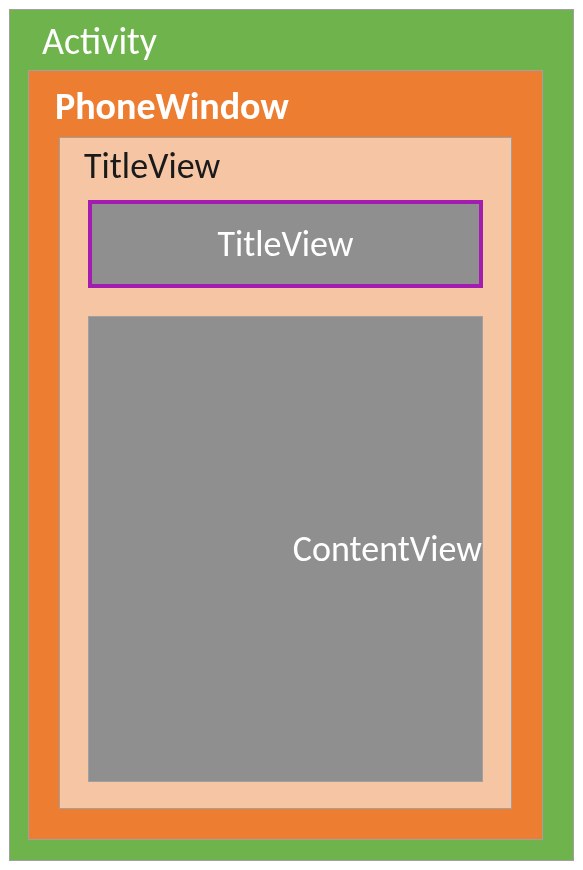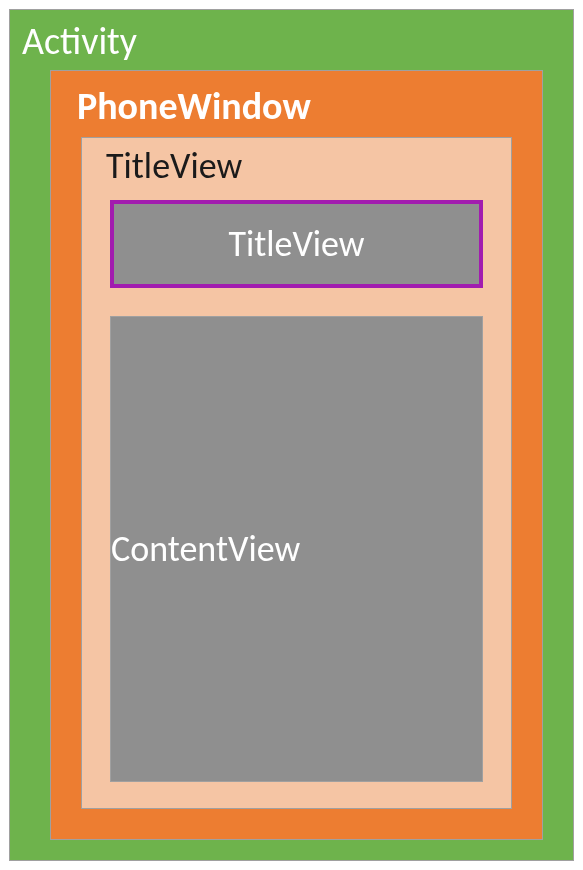--- a/index.html
+++ b/index.html
@@ -18,26 +18,26 @@
       height: 852px;
       margin: 9px;
       background: #6eb34c;
       border: 1px solid #a0a0a0;
       padding: 0;
     }
     .activity-label {
       color: #ffffff;
       font-size: 38px;
       font-weight: 400;
-      padding: 8px 0 6px 12px;
+      padding: 8px 0 6px 32px;
     }
     .phonewindow {
       background: #ed7d31;
       border: 1px solid #a0a0a0;
-      margin: 0 30px 30px 40px;
+      margin: 0 30px 30px 18px;
       height: 770px;
     }
     .phonewindow-label {
       color: #ffffff;
       font-size: 38px;
       font-weight: 600;
       padding: 12px 0 8px 26px;
     }
     .decorview {
       background: #f5c5a4;
@@ -65,21 +65,21 @@
       font-size: 36px;
       font-weight: 400;
     }
     .contentview {
       background: #8f8f8f;
       border: 1px solid #a0a0a0;
       margin: 28px 28px 28px 28px;
       height: 466px;
       display: flex;
       align-items: center;
-      justify-content: flex-start;
+      justify-content: flex-end;
     }
     .contentview-label {
       color: #ffffff;
       font-size: 36px;
       font-weight: 400;
     }
   </style>
 </head>
 <body>
 

